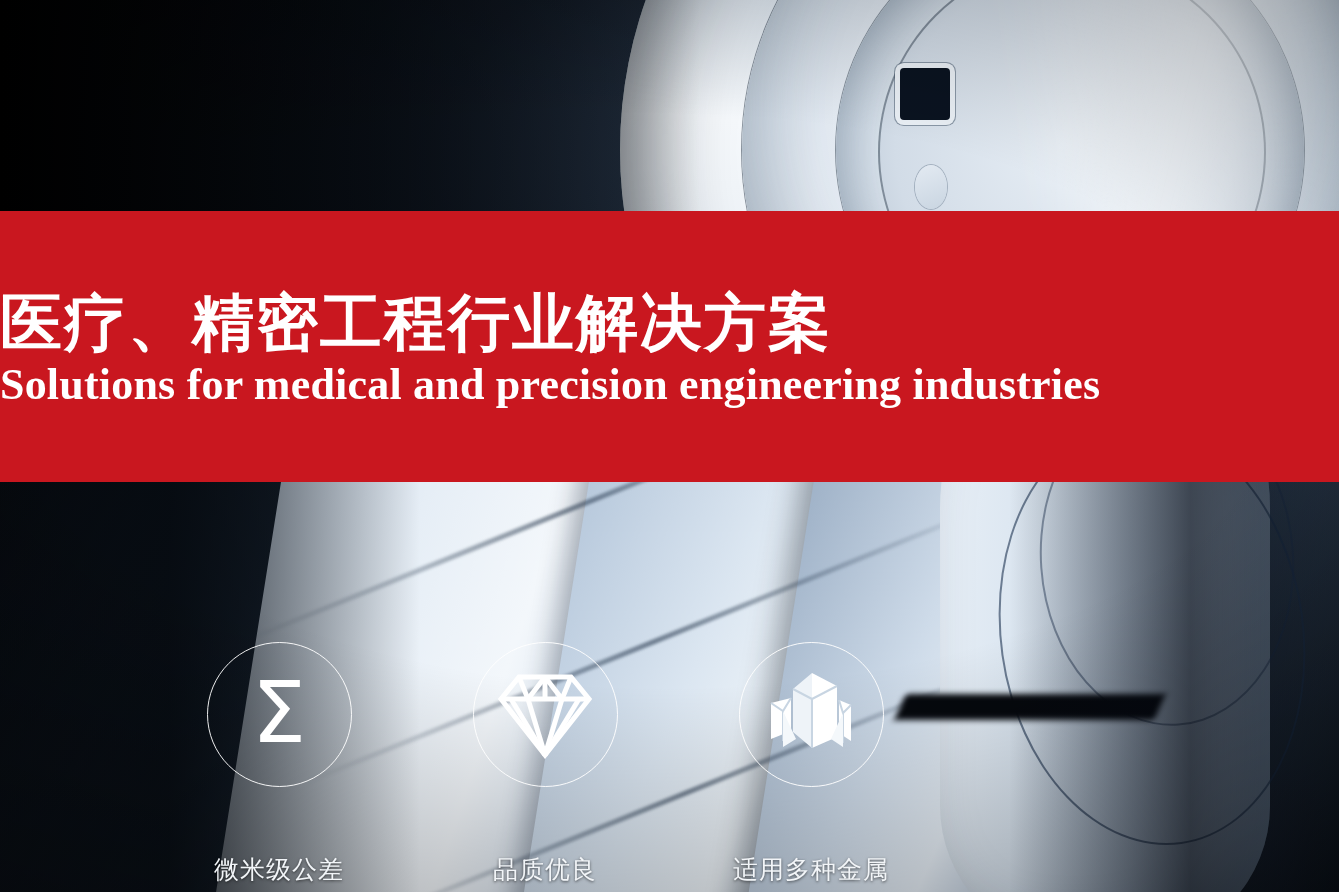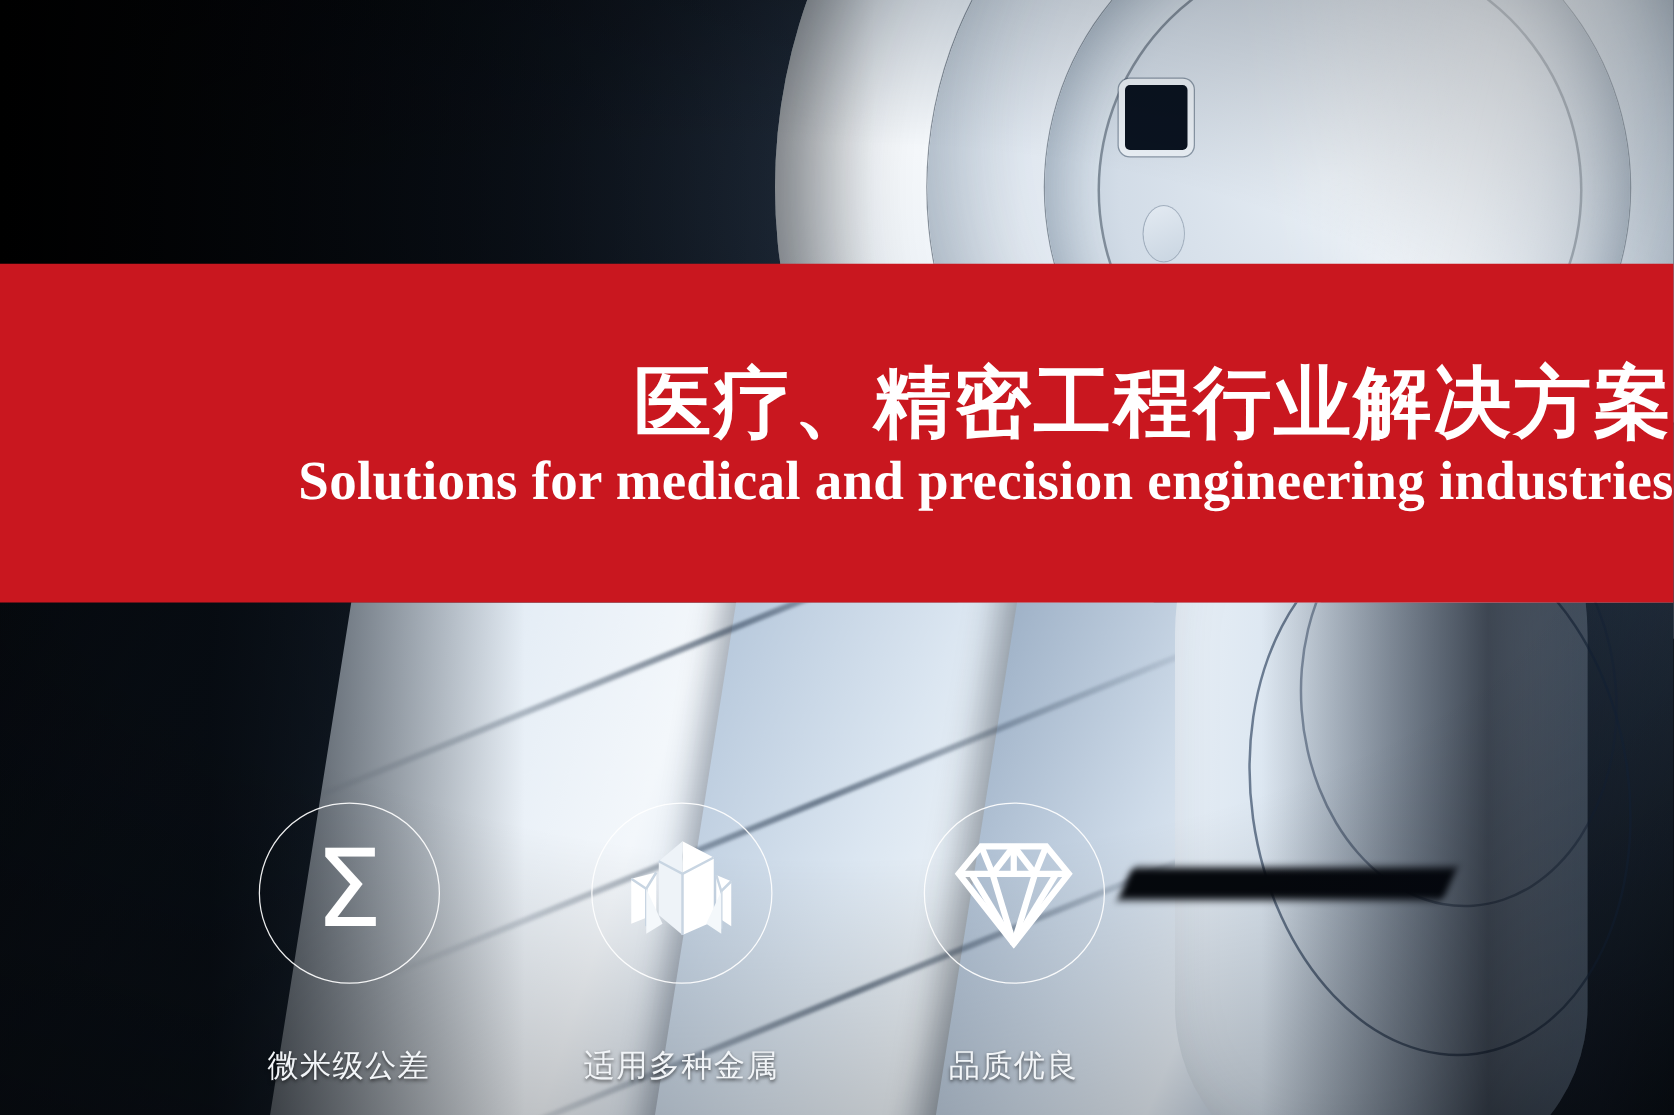--- a/index.html
+++ b/index.html
@@ -160,21 +160,21 @@
   }
   .vignette{
     position:absolute;inset:0;pointer-events:none;
     background:radial-gradient(110% 80% at 50% 45%, rgba(0,0,0,0) 40%, rgba(0,0,0,.42) 100%);
   }
 
   
   .red-band{
     position:absolute;
     left:0;top:211px;width:100%;height:271px;
-    display:flex;flex-direction:column;align-items:flex-end;justify-content:center;
+    display:flex;flex-direction:column;align-items:flex-start;justify-content:center;
     box-sizing:border-box;
     padding-top:6px;
   }
   .title-cn{
     margin:0;
     color:#ffffff;
     font-family:"Liberation Sans","DejaVu Sans",sans-serif;
     font-weight:700;
     font-size:62px;
     line-height:1.08;
@@ -220,21 +220,21 @@
   .circle svg{display:block;}
   .sigma{
     color:#fff;
     font-family:"DejaVu Sans","Liberation Sans",sans-serif;
     font-size:86px;
     line-height:1;
     font-weight:400;
     transform:translateY(-3px);
   }
   .feat-label{
-    margin-top:49px;
+    margin-top:66px;
     color:#f2f5f8;
     font-family:Liberation Sans, sans-serif;
     font-size:25px;
     letter-spacing:1px;
     white-space:nowrap;
     text-shadow:0 1px 3px rgba(0,0,0,.6);
   }
 </style>
 </head>
 <body>
@@ -278,57 +278,57 @@
 
   <div class="features">
 
     <div class="feature">
       <div class="circle">
         <span class="sigma">Σ</span>
       </div>
       <div class="feat-label">微米级公差</div>
     </div>
 
-
-    <div class="feature">
-      <div class="circle">
-        <svg width="96" height="92" viewBox="0 0 96 92" aria-hidden="true">
-
-          <path d="M49 4 L74 17 L74 68 L49 79 Z" fill="#ffffff"></path>
-          <path d="M49 4 L30 20 L30 63 L49 79 Z" fill="#eef3f8"></path>
-          <path d="M30 20 L49 30 L74 17" fill="none" stroke="#c8d5e2" stroke-width="2"></path>
-          <path d="M49 30 L49 79" fill="none" stroke="#c8d5e2" stroke-width="2"></path>
-
-          <path d="M8 34 L28 29 L28 62 L8 70 Z" fill="#ffffff"></path>
-          <path d="M8 34 L20 42 L28 29" fill="none" stroke="#c8d5e2" stroke-width="2"></path>
-          <path d="M20 42 L20 72" fill="none" stroke="#c8d5e2" stroke-width="2"></path>
-          <path d="M20 42 L33 70 L20 78 Z" fill="#f4f8fb"></path>
-
-          <path d="M88 36 L76 31 L76 64 L88 72 Z" fill="#ffffff"></path>
-          <path d="M88 36 L80 44 L76 31" fill="none" stroke="#c8d5e2" stroke-width="2"></path>
-          <path d="M80 44 L80 74" fill="none" stroke="#c8d5e2" stroke-width="2"></path>
-          <path d="M80 44 L68 70 L80 78 Z" fill="#f4f8fb"></path>
-        </svg>
-      </div>
-      <div class="feat-label">适用多种金属</div>
-    </div>
 
     <div class="feature">
       <div class="circle">
         <svg width="96" height="88" viewBox="0 0 96 88" aria-hidden="true">
           <g fill="none" stroke="#ffffff" stroke-width="5" stroke-linejoin="miter">
             <path d="M4 28 L22 6 L74 6 L92 28 L48 84 Z"></path>
             <path d="M4 28 H92"></path>
             <path d="M22 6 L31 28 L48 84"></path>
             <path d="M74 6 L65 28 L48 84"></path>
             <path d="M48 6 L31 28"></path>
             <path d="M48 6 L65 28"></path>
             <path d="M48 6 L48 28"></path>
             <path d="M14 28 L48 84"></path>
             <path d="M82 28 L48 84"></path>
           </g>
         </svg>
       </div>
       <div class="feat-label">品质优良</div>
     </div>
 
+    <div class="feature">
+      <div class="circle">
+        <svg width="96" height="92" viewBox="0 0 96 92" aria-hidden="true">
+
+          <path d="M49 4 L74 17 L74 68 L49 79 Z" fill="#ffffff"></path>
+          <path d="M49 4 L30 20 L30 63 L49 79 Z" fill="#eef3f8"></path>
+          <path d="M30 20 L49 30 L74 17" fill="none" stroke="#c8d5e2" stroke-width="2"></path>
+          <path d="M49 30 L49 79" fill="none" stroke="#c8d5e2" stroke-width="2"></path>
+
+          <path d="M8 34 L28 29 L28 62 L8 70 Z" fill="#ffffff"></path>
+          <path d="M8 34 L20 42 L28 29" fill="none" stroke="#c8d5e2" stroke-width="2"></path>
+          <path d="M20 42 L20 72" fill="none" stroke="#c8d5e2" stroke-width="2"></path>
+          <path d="M20 42 L33 70 L20 78 Z" fill="#f4f8fb"></path>
+
+          <path d="M88 36 L76 31 L76 64 L88 72 Z" fill="#ffffff"></path>
+          <path d="M88 36 L80 44 L76 31" fill="none" stroke="#c8d5e2" stroke-width="2"></path>
+          <path d="M80 44 L80 74" fill="none" stroke="#c8d5e2" stroke-width="2"></path>
+          <path d="M80 44 L68 70 L80 78 Z" fill="#f4f8fb"></path>
+        </svg>
+      </div>
+      <div class="feat-label">适用多种金属</div>
+    </div>
+
   </div>
 </div>
 
 </body></html>

